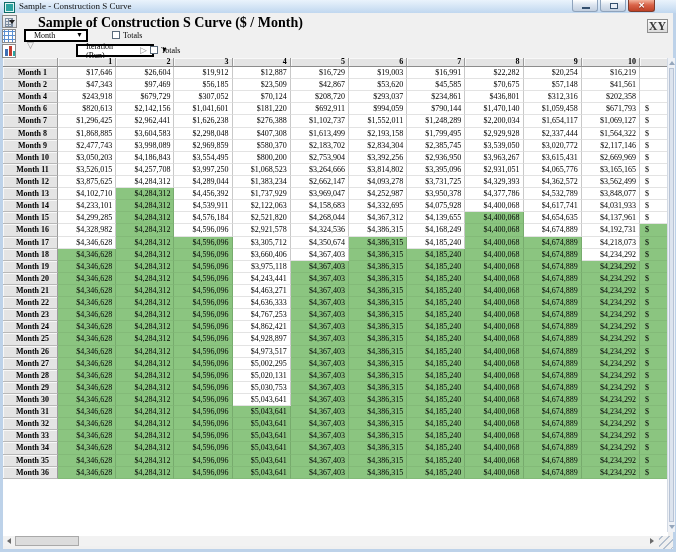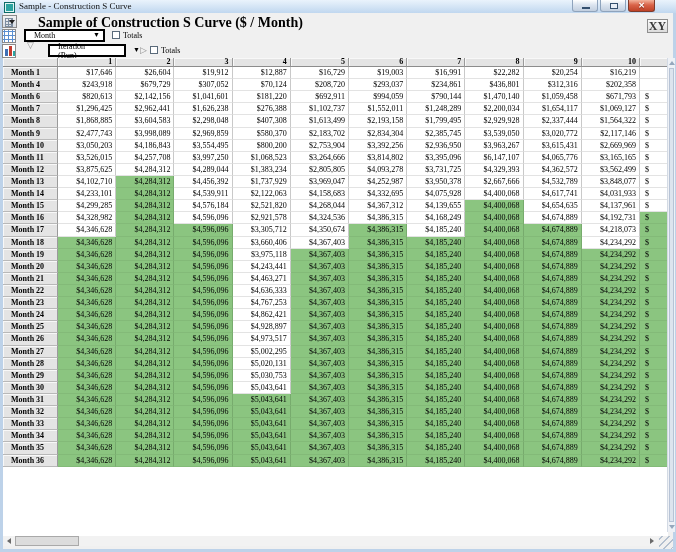--- a/index.html
+++ b/index.html
@@ -39,42 +39,42 @@
     background-image:linear-gradient(#5b8fd0 1px,transparent 1px),linear-gradient(90deg,#5b8fd0 1px,transparent 1px);
     background-size:4px 4px;background-position:1px 1px;}
   #tool-chart{left:2px;top:44px;width:14px;height:14px;}
   #tool-chart .bar1{position:absolute;left:2px;bottom:1px;width:3px;height:7px;background:#3f6fb5;}
   #tool-chart .bar2{position:absolute;left:6px;bottom:1px;width:3px;height:10px;background:#c23b2e;}
   #tool-chart .bar3{position:absolute;left:10px;bottom:1px;width:2px;height:5px;background:#2ba3a0;}
   .report-title{position:absolute;left:38px;top:15px;font-size:14px;font-weight:bold;color:#000;white-space:nowrap;}
   .combo{position:absolute;box-sizing:border-box;height:13px;background:#fff;border:2px solid #000;
     display:flex;align-items:center;justify-content:space-between;font-size:8px;line-height:9px;
     padding:0 3px 0 8px;cursor:default;}
-  #combo-month{left:24px;top:29px;width:81px;gap:18px;}
-  #combo-iteration{left:48px;top:44px;width:78px;gap:48px;}
+  #combo-month{left:24px;top:29px;width:64px;gap:18px;}
+  #combo-iteration{left:76px;top:44px;width:78px;gap:48px;}
   .combo .arrow{font-size:7px;line-height:7px;color:#000;}
   .checkbox{position:absolute;width:8px;height:8px;box-sizing:border-box;border:1px solid #5a6a7a;background:#fff;}
   #chk-row{left:112px;top:31px;} #chk-col{left:150px;top:46px;}
   .chk-label{position:absolute;font-size:8px;color:#000;}
   #chk-row-label{left:123px;top:31px;} #chk-col-label{left:161px;top:46px;}
   .pivot-handle{position:absolute;font-size:9px;color:#8f8f8f;line-height:9px;}
   #pivot-row{left:27px;top:41px;} #pivot-col{left:140px;top:46px;}
   #btn-xy{position:absolute;left:647px;top:19px;width:21px;height:14px;box-sizing:border-box;
     border:1px solid #8e8e8e;background:linear-gradient(#fafafa,#dcdcdc);
     font-size:12px;font-weight:bold;color:#3a3a3a;text-align:center;line-height:12px;}
   
   .grid-viewport{position:absolute;left:3px;top:58px;width:665px;height:478px;background:#fff;overflow:hidden;}
   .grid-row{display:flex;height:12.11px;}
   .grid-row.hdr{height:9px;}
   .cell{box-sizing:border-box;flex:none;overflow:hidden;white-space:nowrap;
     font-size:8px;line-height:11px;text-align:right;padding-right:3px;
     border-right:1px solid #c9c9c9;border-bottom:1px solid #e3e3e3;background:#fff;color:#000;}
   .hdr .cell{line-height:8px;}
   .c-label{width:55px;} .c-data{width:58.2px;} .c-ovf{width:28px;text-align:left;padding-left:5px;}
-  .rowhdr{background:#e4e4e4;font-weight:bold;text-align:left;padding-left:8px;
+  .rowhdr{background:#e4e4e4;font-weight:bold;text-align:center;padding-left:8px;
     border-right:1px solid #9a9a9a;border-bottom:1px solid #b8b8b8;box-shadow:inset 1px 1px 0 #f8f8f8;}
   .colhdr{background:#e4e4e4;font-weight:bold;
     border-right:1px solid #9a9a9a;border-bottom:1px solid #8c8c8c;box-shadow:inset 1px 1px 0 #f8f8f8;}
   .cell.green{background:#8bc580;border-right-color:#77ab6d;border-bottom-color:#83ba78;}
   
   .vscroll{position:absolute;left:667px;top:58px;width:8px;height:474px;
     background:#eef1f6;border-left:1px solid #d3dae4;box-sizing:border-box;}
   .vscroll .up,.vscroll .down{position:absolute;left:1px;width:0;height:0;}
   .vscroll .up{top:3px;border-left:3px solid transparent;border-right:3px solid transparent;border-bottom:4px solid #96a7bc;}
   .vscroll .down{bottom:3px;border-left:3px solid transparent;border-right:3px solid transparent;border-top:4px solid #96a7bc;}
@@ -160,20 +160,34 @@
           <div class="cell c-data">$12,887</div>
           <div class="cell c-data">$16,729</div>
           <div class="cell c-data">$19,003</div>
           <div class="cell c-data">$16,991</div>
           <div class="cell c-data">$22,282</div>
           <div class="cell c-data">$20,254</div>
           <div class="cell c-data">$16,219</div>
           <div class="cell c-ovf"></div>
         </div>
         <div class="grid-row">
+          <div class="cell rowhdr c-label">Month 2</div>
+          <div class="cell c-data">$47,343</div>
+          <div class="cell c-data">$97,469</div>
+          <div class="cell c-data">$56,185</div>
+          <div class="cell c-data">$23,509</div>
+          <div class="cell c-data">$42,867</div>
+          <div class="cell c-data">$53,620</div>
+          <div class="cell c-data">$45,585</div>
+          <div class="cell c-data">$70,675</div>
+          <div class="cell c-data">$57,148</div>
+          <div class="cell c-data">$41,561</div>
+          <div class="cell c-ovf"></div>
+        </div>
+        <div class="grid-row">
           <div class="cell rowhdr c-label">Month 4</div>
           <div class="cell c-data">$243,918</div>
           <div class="cell c-data">$679,729</div>
           <div class="cell c-data">$307,052</div>
           <div class="cell c-data">$70,124</div>
           <div class="cell c-data">$208,720</div>
           <div class="cell c-data">$293,037</div>
           <div class="cell c-data">$234,861</div>
           <div class="cell c-data">$436,801</div>
           <div class="cell c-data">$312,316</div>
@@ -252,49 +266,49 @@
         </div>
         <div class="grid-row">
           <div class="cell rowhdr c-label">Month 11</div>
           <div class="cell c-data">$3,526,015</div>
           <div class="cell c-data">$4,257,708</div>
           <div class="cell c-data">$3,997,250</div>
           <div class="cell c-data">$1,068,523</div>
           <div class="cell c-data">$3,264,666</div>
           <div class="cell c-data">$3,814,802</div>
           <div class="cell c-data">$3,395,096</div>
-          <div class="cell c-data">$6,147,107</div>
+          <div class="cell c-data">$2,931,051</div>
           <div class="cell c-data">$4,065,776</div>
           <div class="cell c-data">$3,165,165</div>
           <div class="cell c-ovf">$</div>
         </div>
         <div class="grid-row">
           <div class="cell rowhdr c-label">Month 12</div>
           <div class="cell c-data">$3,875,625</div>
           <div class="cell c-data">$4,284,312</div>
           <div class="cell c-data">$4,289,044</div>
           <div class="cell c-data">$1,383,234</div>
-          <div class="cell c-data">$2,805,805</div>
+          <div class="cell c-data">$2,662,147</div>
           <div class="cell c-data">$4,093,278</div>
           <div class="cell c-data">$3,731,725</div>
           <div class="cell c-data">$4,329,393</div>
           <div class="cell c-data">$4,362,572</div>
           <div class="cell c-data">$3,562,499</div>
           <div class="cell c-ovf">$</div>
         </div>
         <div class="grid-row">
           <div class="cell rowhdr c-label">Month 13</div>
           <div class="cell c-data">$4,102,710</div>
           <div class="cell c-data green">$4,284,312</div>
           <div class="cell c-data">$4,456,392</div>
           <div class="cell c-data">$1,737,929</div>
           <div class="cell c-data">$3,969,047</div>
           <div class="cell c-data">$4,252,987</div>
           <div class="cell c-data">$3,950,378</div>
-          <div class="cell c-data">$2,667,666</div>
+          <div class="cell c-data">$4,377,786</div>
           <div class="cell c-data">$4,532,789</div>
           <div class="cell c-data">$3,848,077</div>
           <div class="cell c-ovf">$</div>
         </div>
         <div class="grid-row">
           <div class="cell rowhdr c-label">Month 14</div>
           <div class="cell c-data">$4,233,101</div>
           <div class="cell c-data green">$4,284,312</div>
           <div class="cell c-data">$4,539,911</div>
           <div class="cell c-data">$2,122,063</div>

